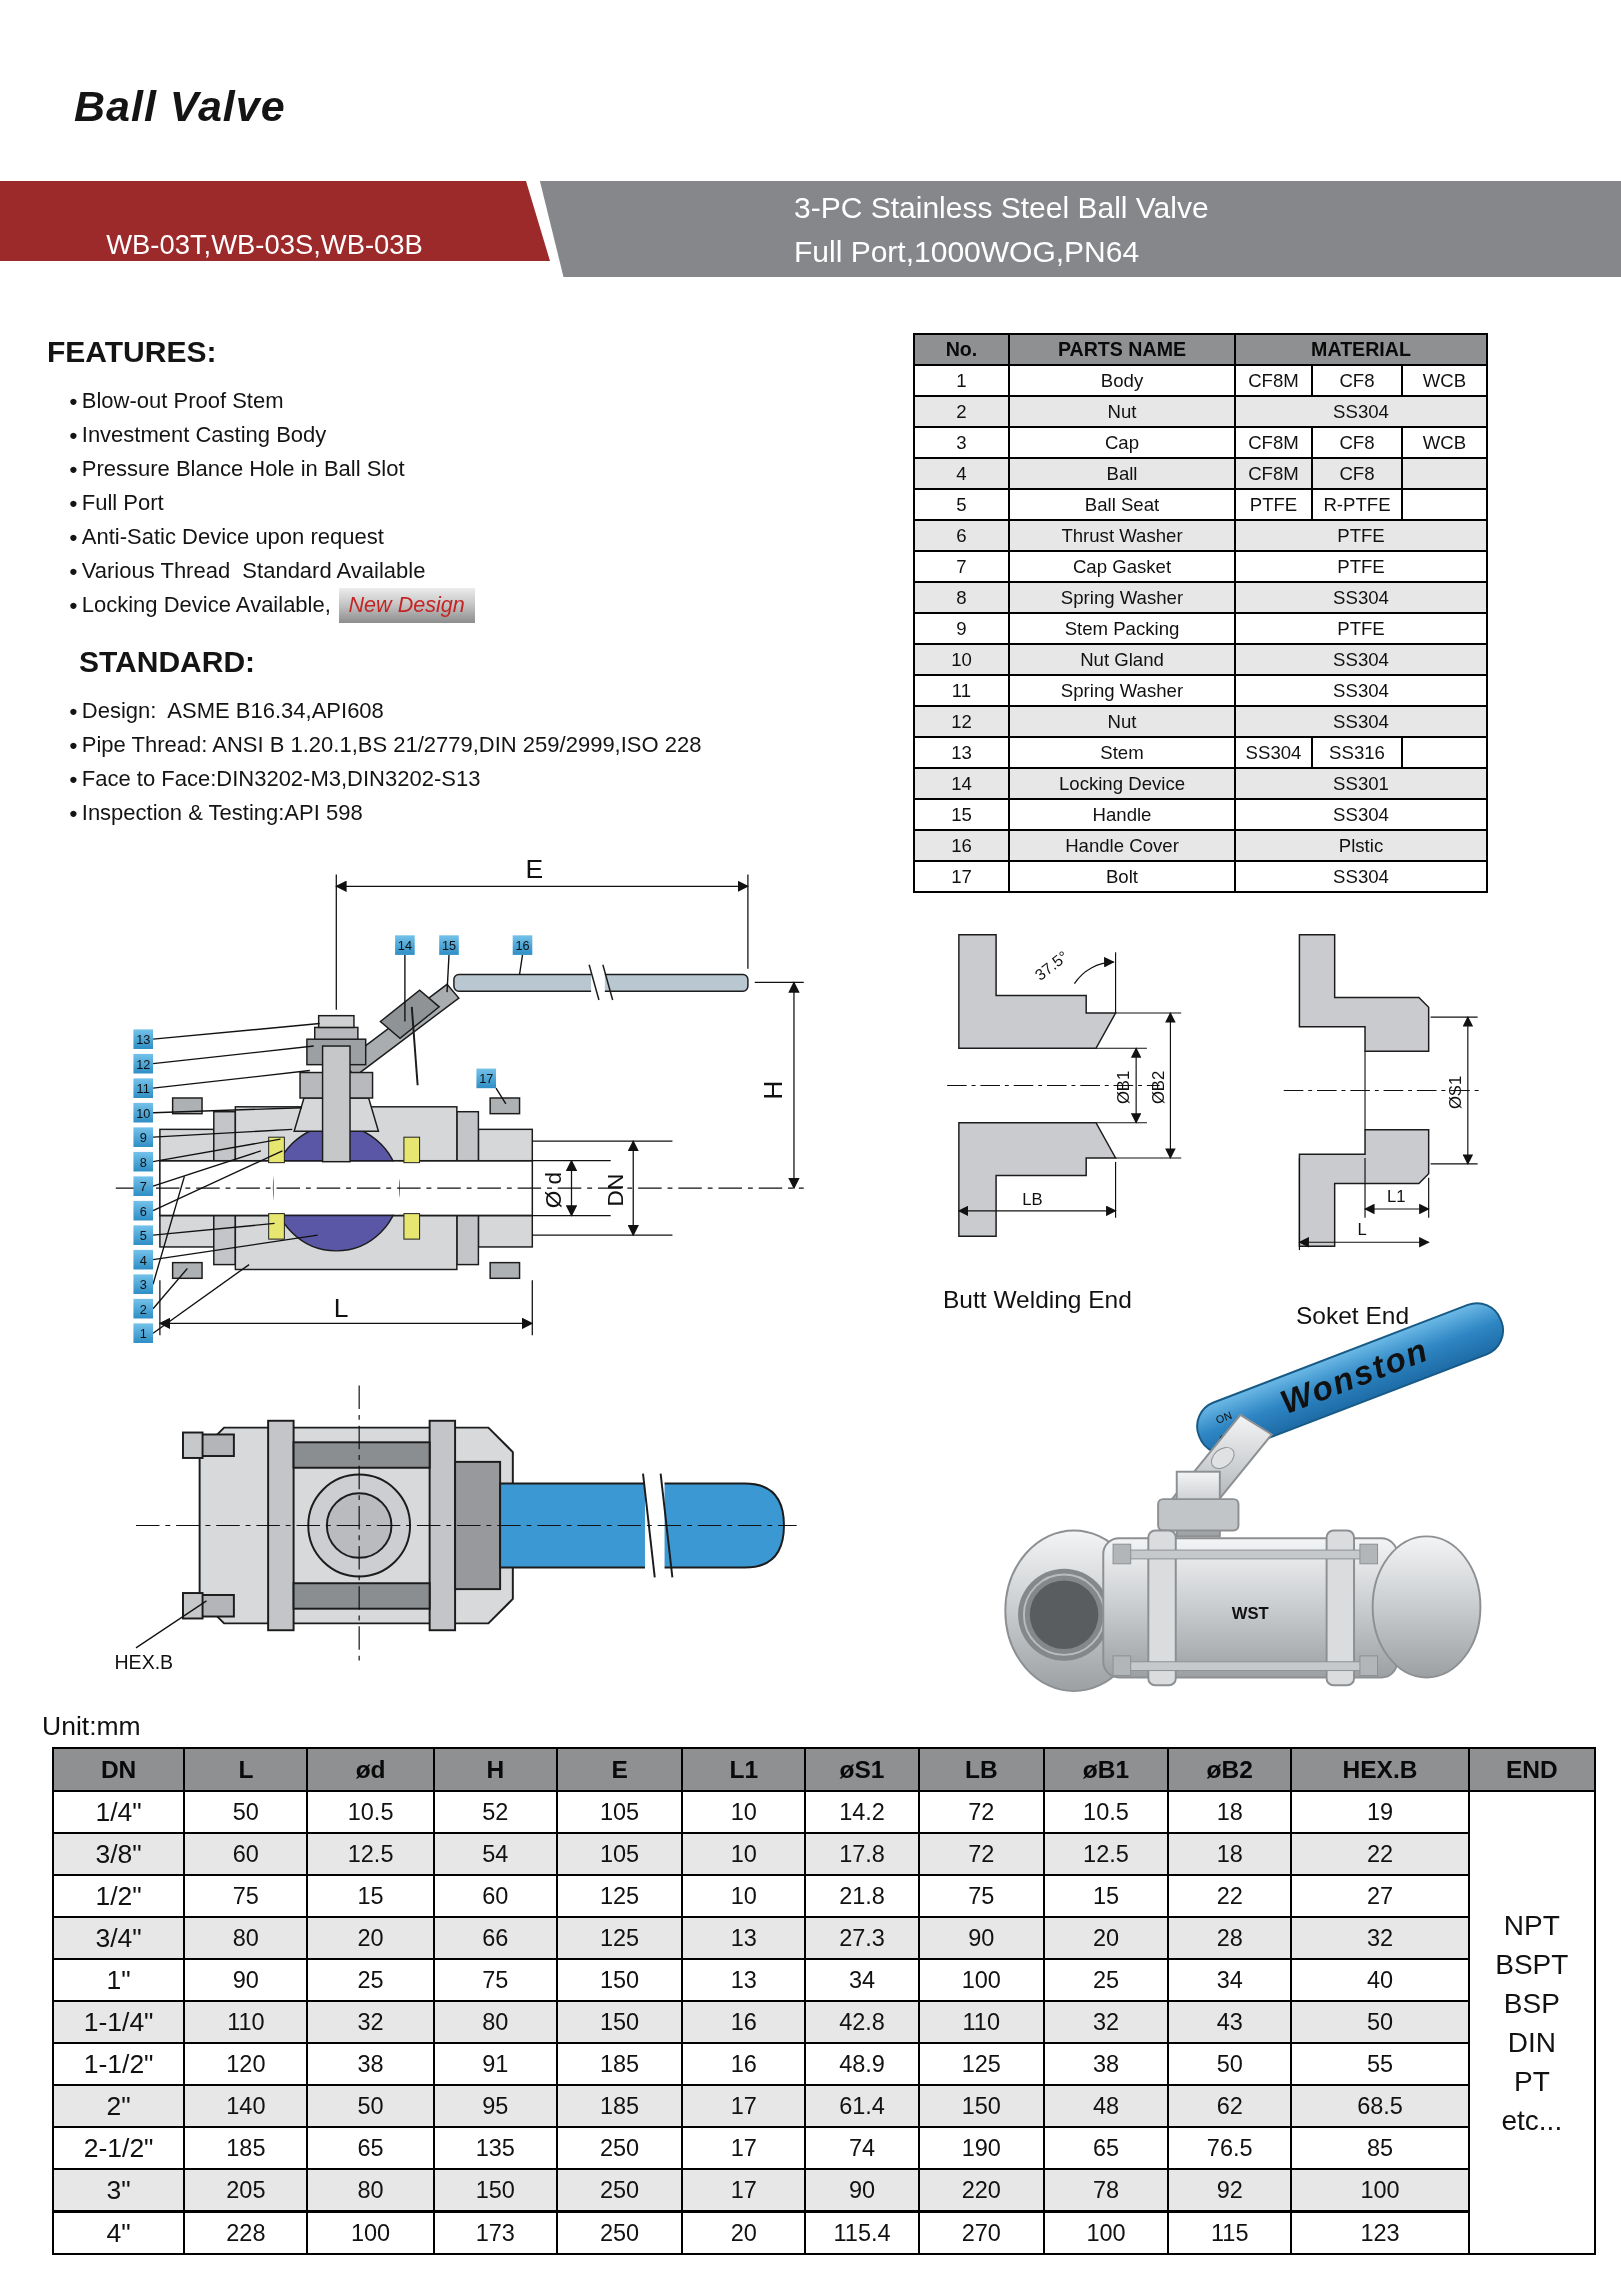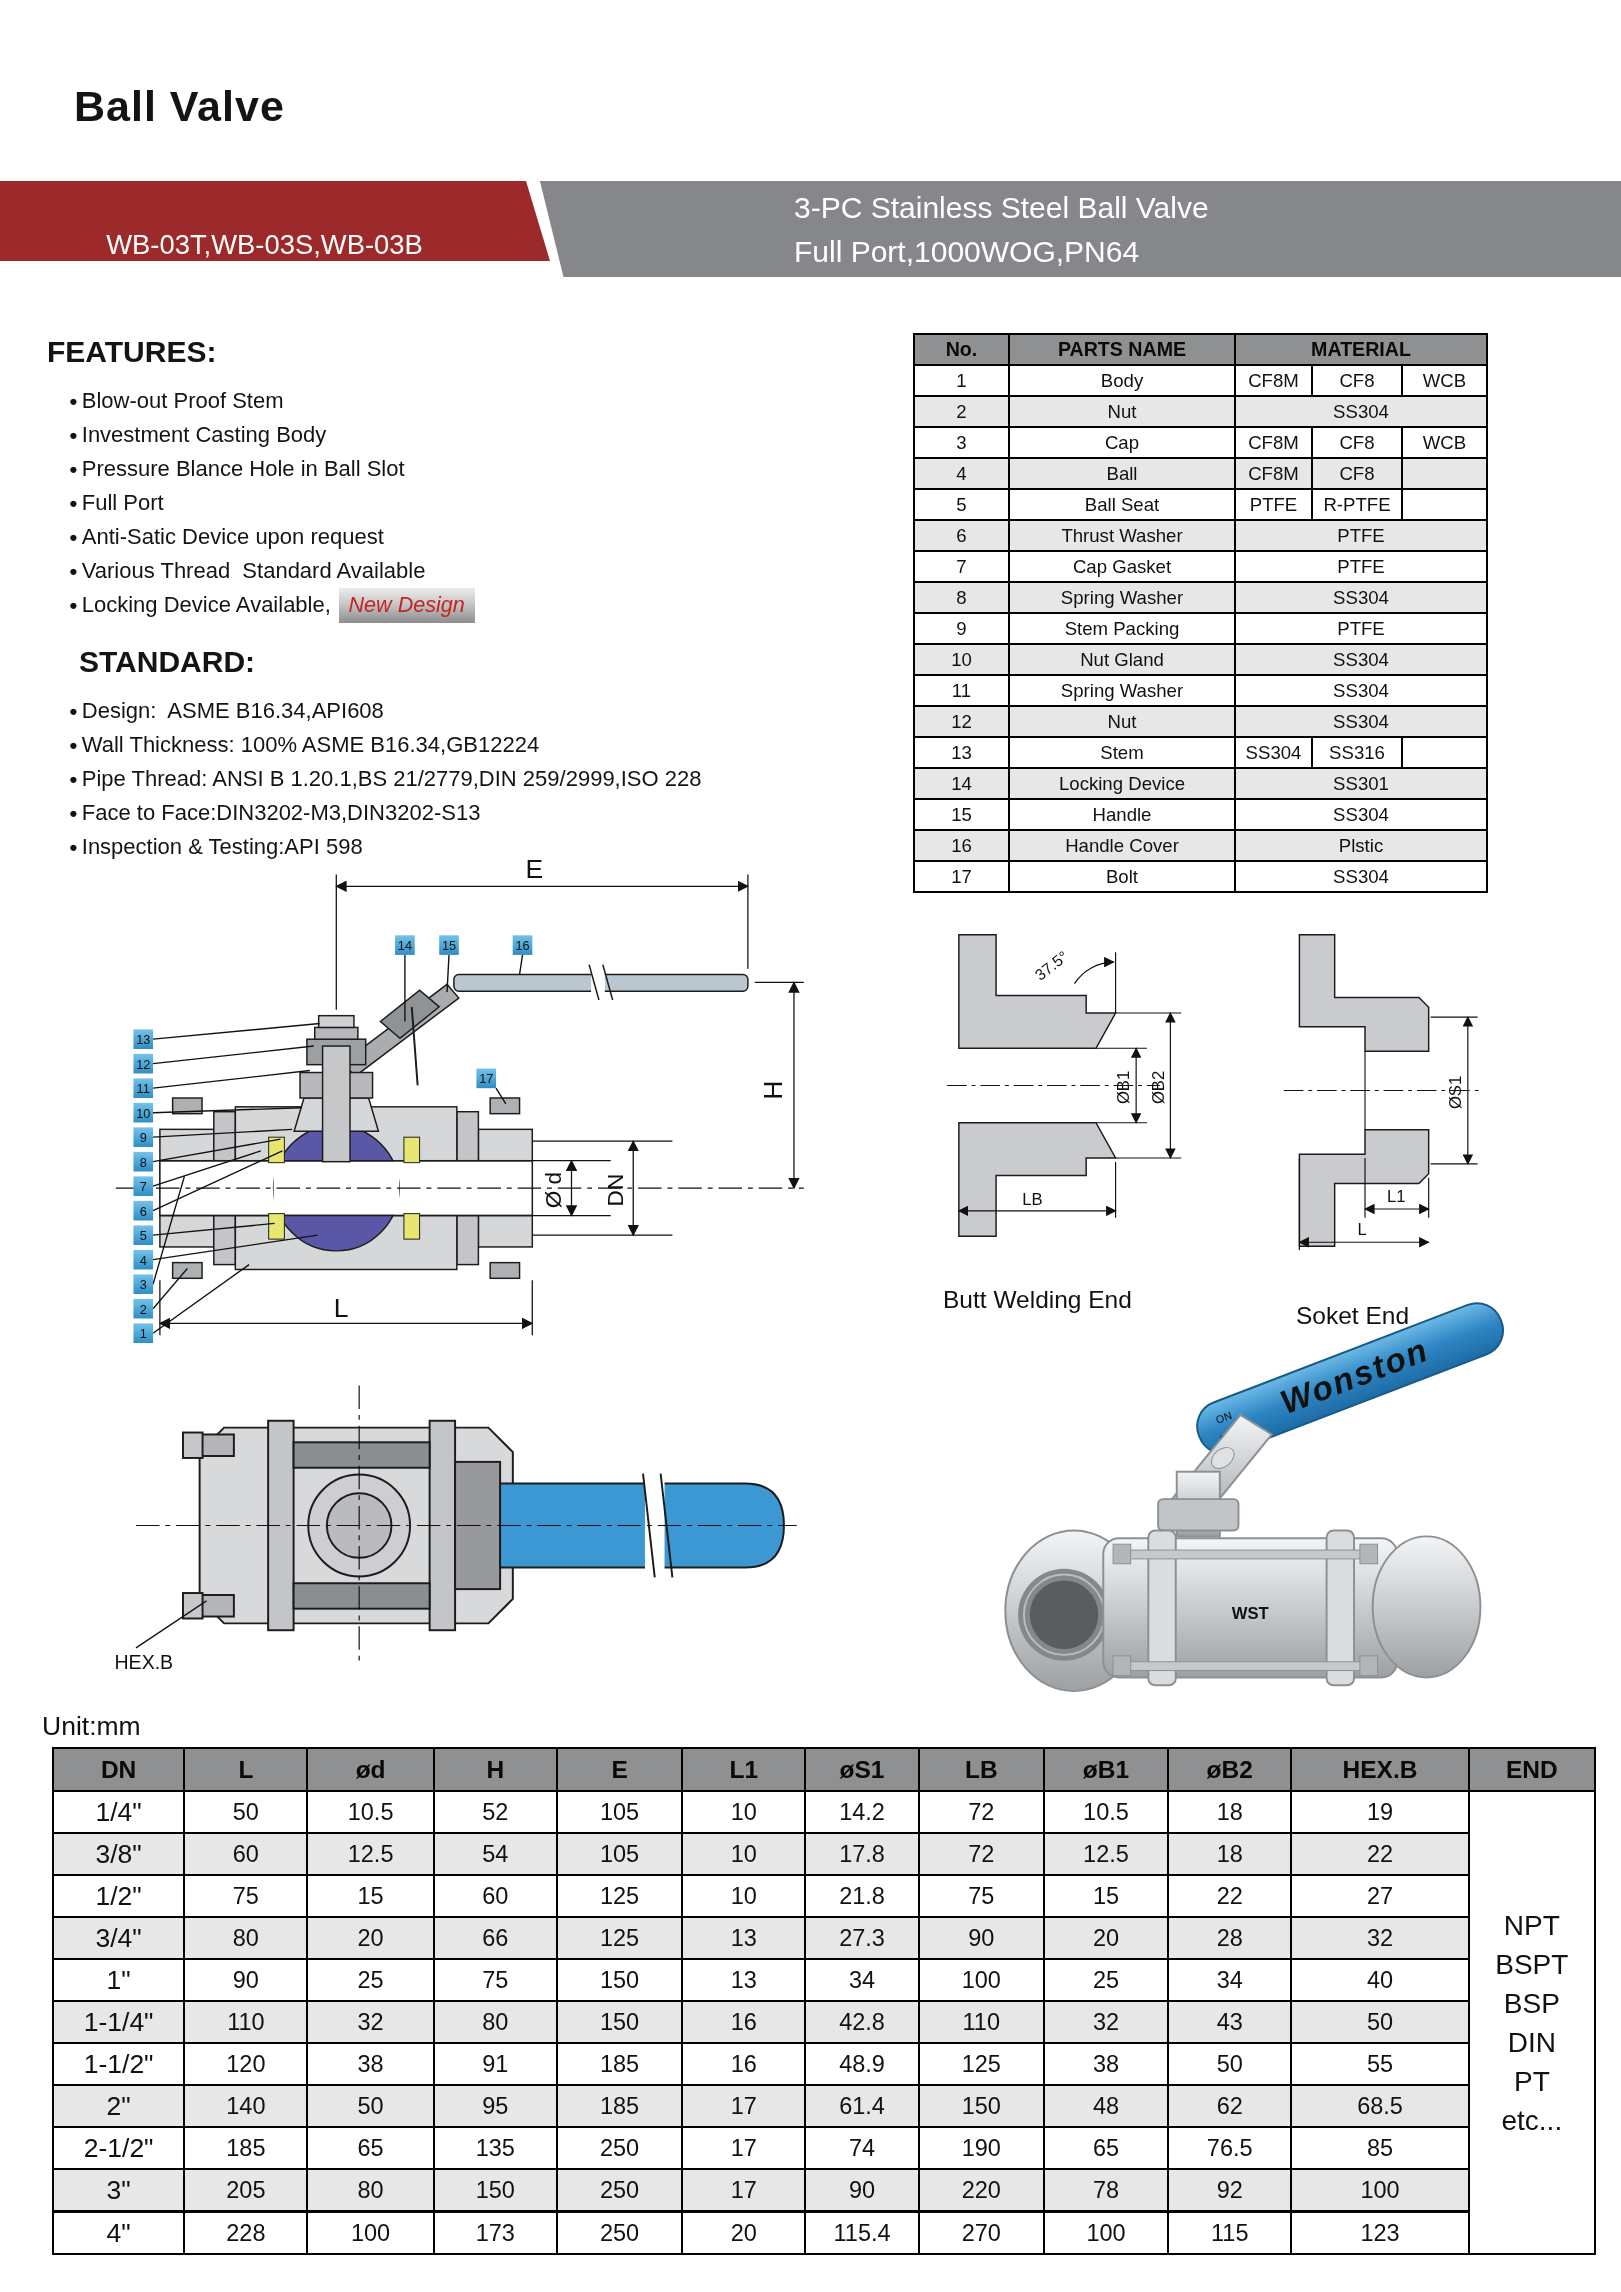--- a/index.html
+++ b/index.html
@@ -1,21 +1,21 @@
 <!DOCTYPE html>
 <html><head>
 <meta charset="utf-8">
 <style>
   html,body{margin:0;padding:0;background:#ffffff;}
   .page{position:relative;width:1621px;height:2293px;background:#fff;
         font-family:"Liberation Sans",sans-serif;color:#111;overflow:hidden;}
 
   
   .doc-title{position:absolute;left:74px;top:82px;font-size:43px;font-weight:bold;
-             letter-spacing:1px;color:#141414;}
+             font-style:italic;letter-spacing:1px;color:#141414;}
   .band{position:absolute;left:0;top:181px;width:1621px;height:96px;}
   .band-red{position:absolute;left:0;top:0;width:572px;height:80px;background:#9d2a2a;
             clip-path:polygon(0 0,526px 0,550px 100%,0 100%);
             display:flex;align-items:flex-end;}
   .band-red span{display:block;width:529px;text-align:center;color:#fff;font-size:27.4px;}
   .band-gray{position:absolute;left:537px;top:0;width:1084px;height:96px;background:#85878a;
              clip-path:polygon(2.9px 0,100% 0,100% 100%,26.5px 100%);
              color:#fff;font-size:30px;line-height:44px;padding:4.9px 0 0 257px;box-sizing:border-box;}
 
   
@@ -76,21 +76,20 @@
     <div class="blt">Pressure Blance Hole in Ball Slot</div>
     <div class="blt">Full Port</div>
     <div class="blt">Anti-Satic Device upon request</div>
     <div class="blt">Various Thread  Standard Available</div>
     <div class="blt"><span>Locking Device Available,</span><span class="new-badge">New Design</span></div>
   </div>
 
   <div class="sec-head" style="left:47px;top:645px;margin-left:32px;">STANDARD:</div>
   <div class="std-list">
     <div class="blt">Design:  ASME B16.34,API608</div>
-    <div class="blt">Wall Thickness: 100% ASME B16.34,GB12224</div>
     <div class="blt">Pipe Thread: ANSI B 1.20.1,BS 21/2779,DIN 259/2999,ISO 228</div>
     <div class="blt">Face to Face:DIN3202-M3,DIN3202-S13</div>
     <div class="blt">Inspection &amp; Testing:API 598</div>
   </div>
 
   <table class="parts-table">
     <colgroup>
         <col style="width:95px">
         <col style="width:226px">
         <col style="width:77px">

